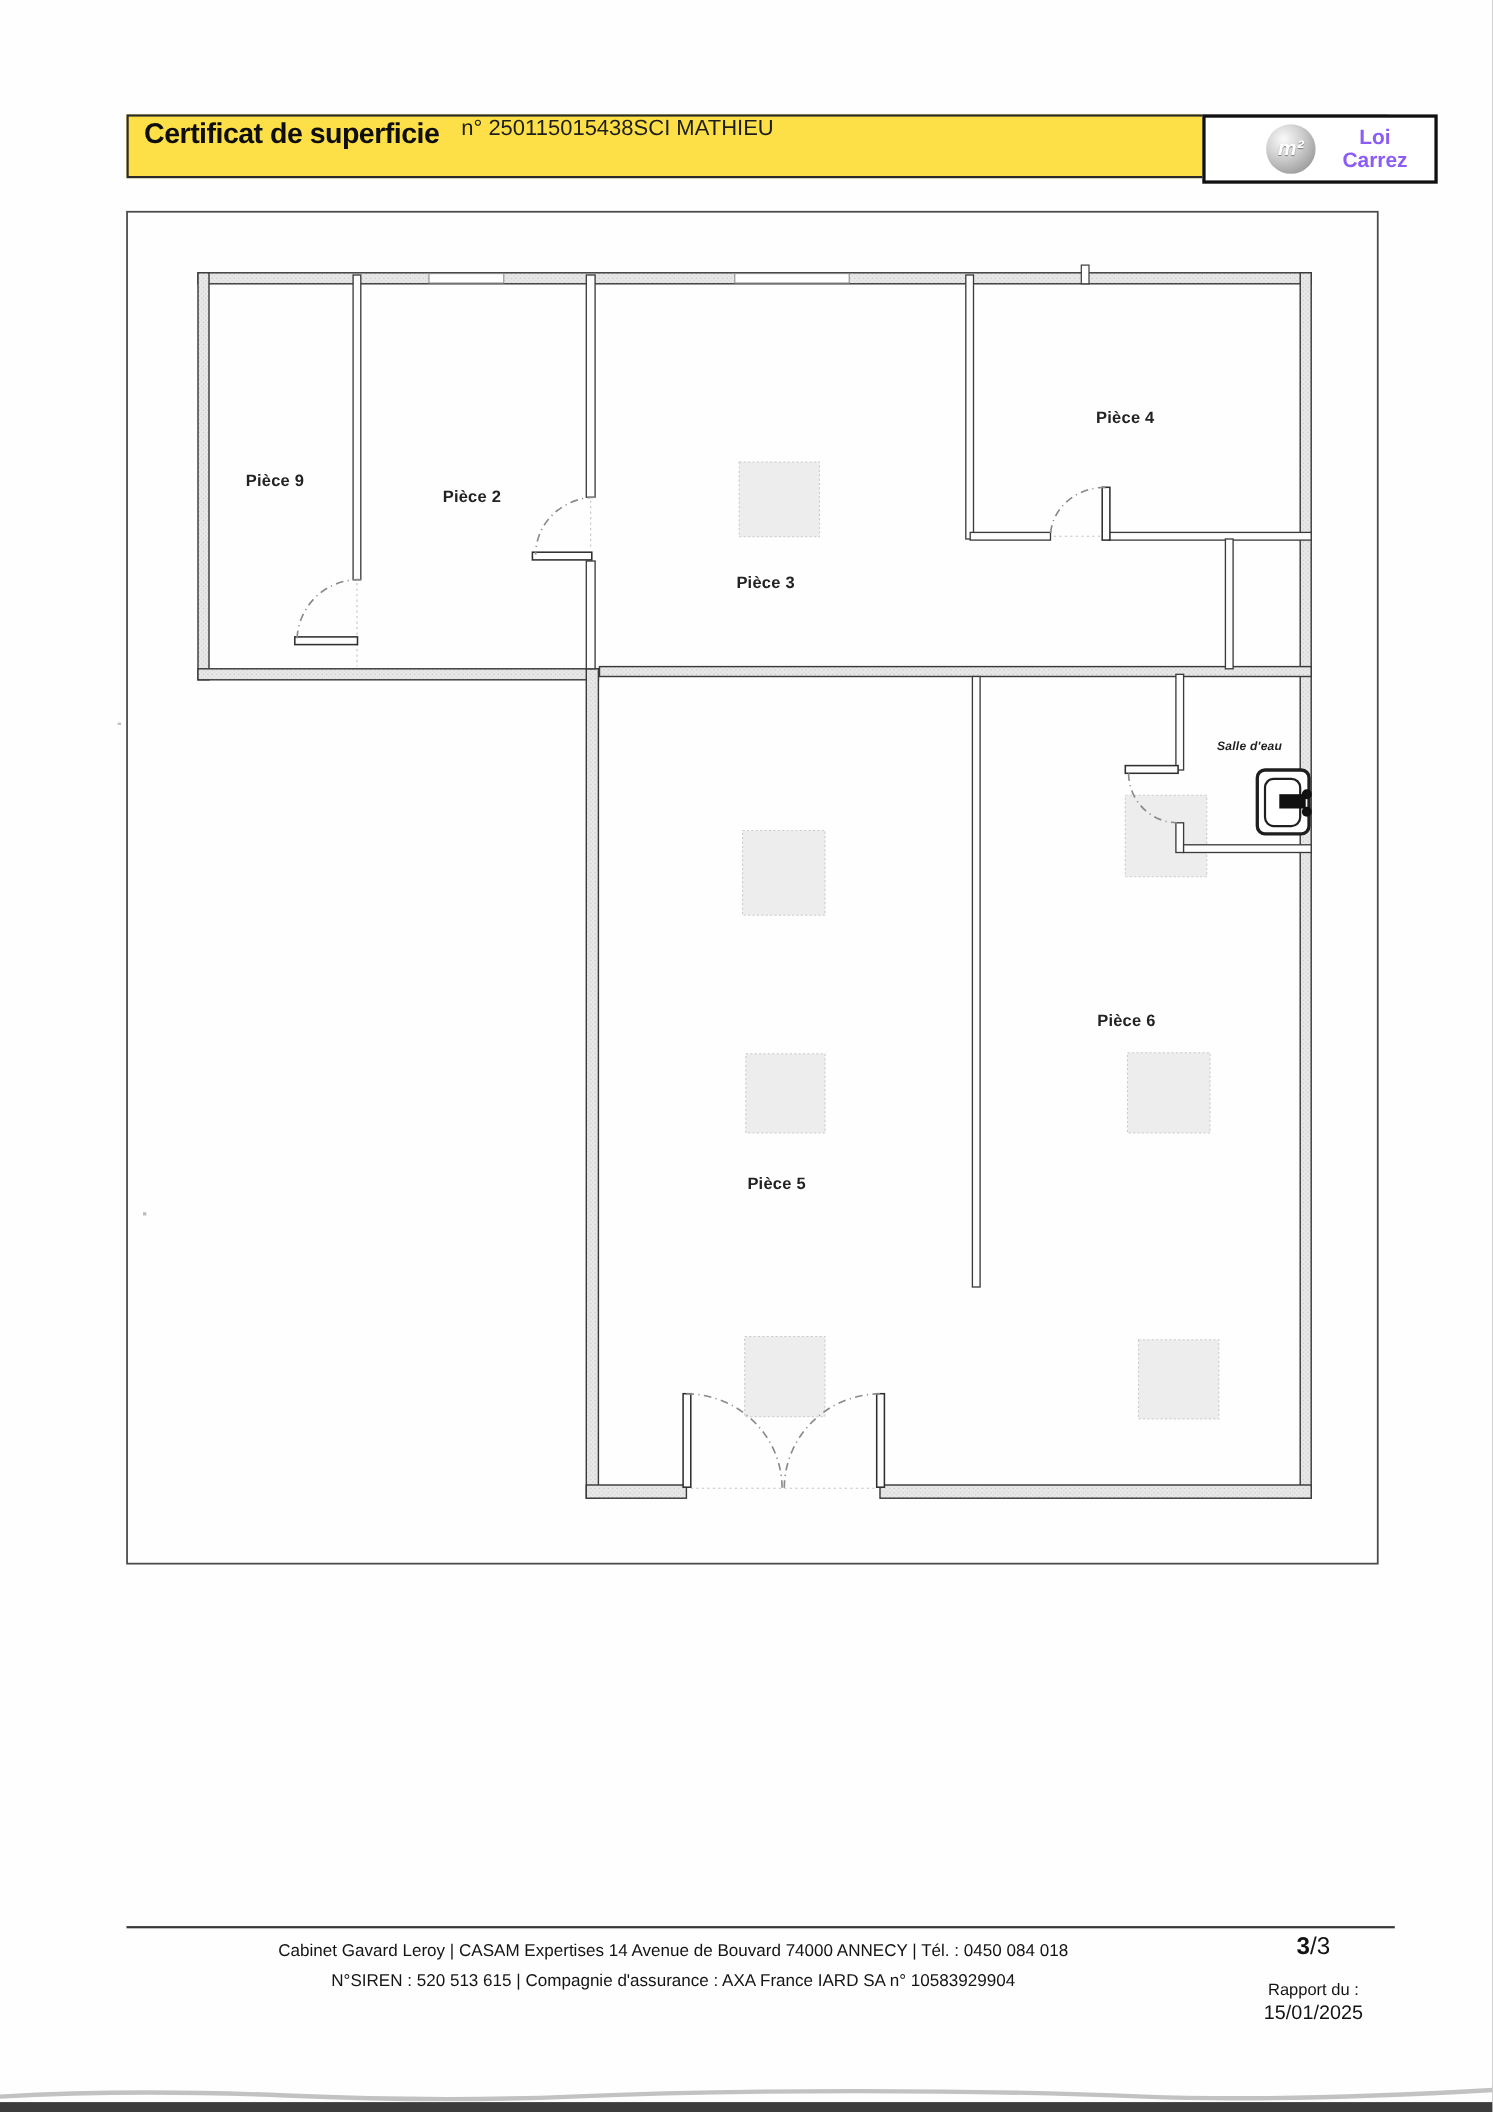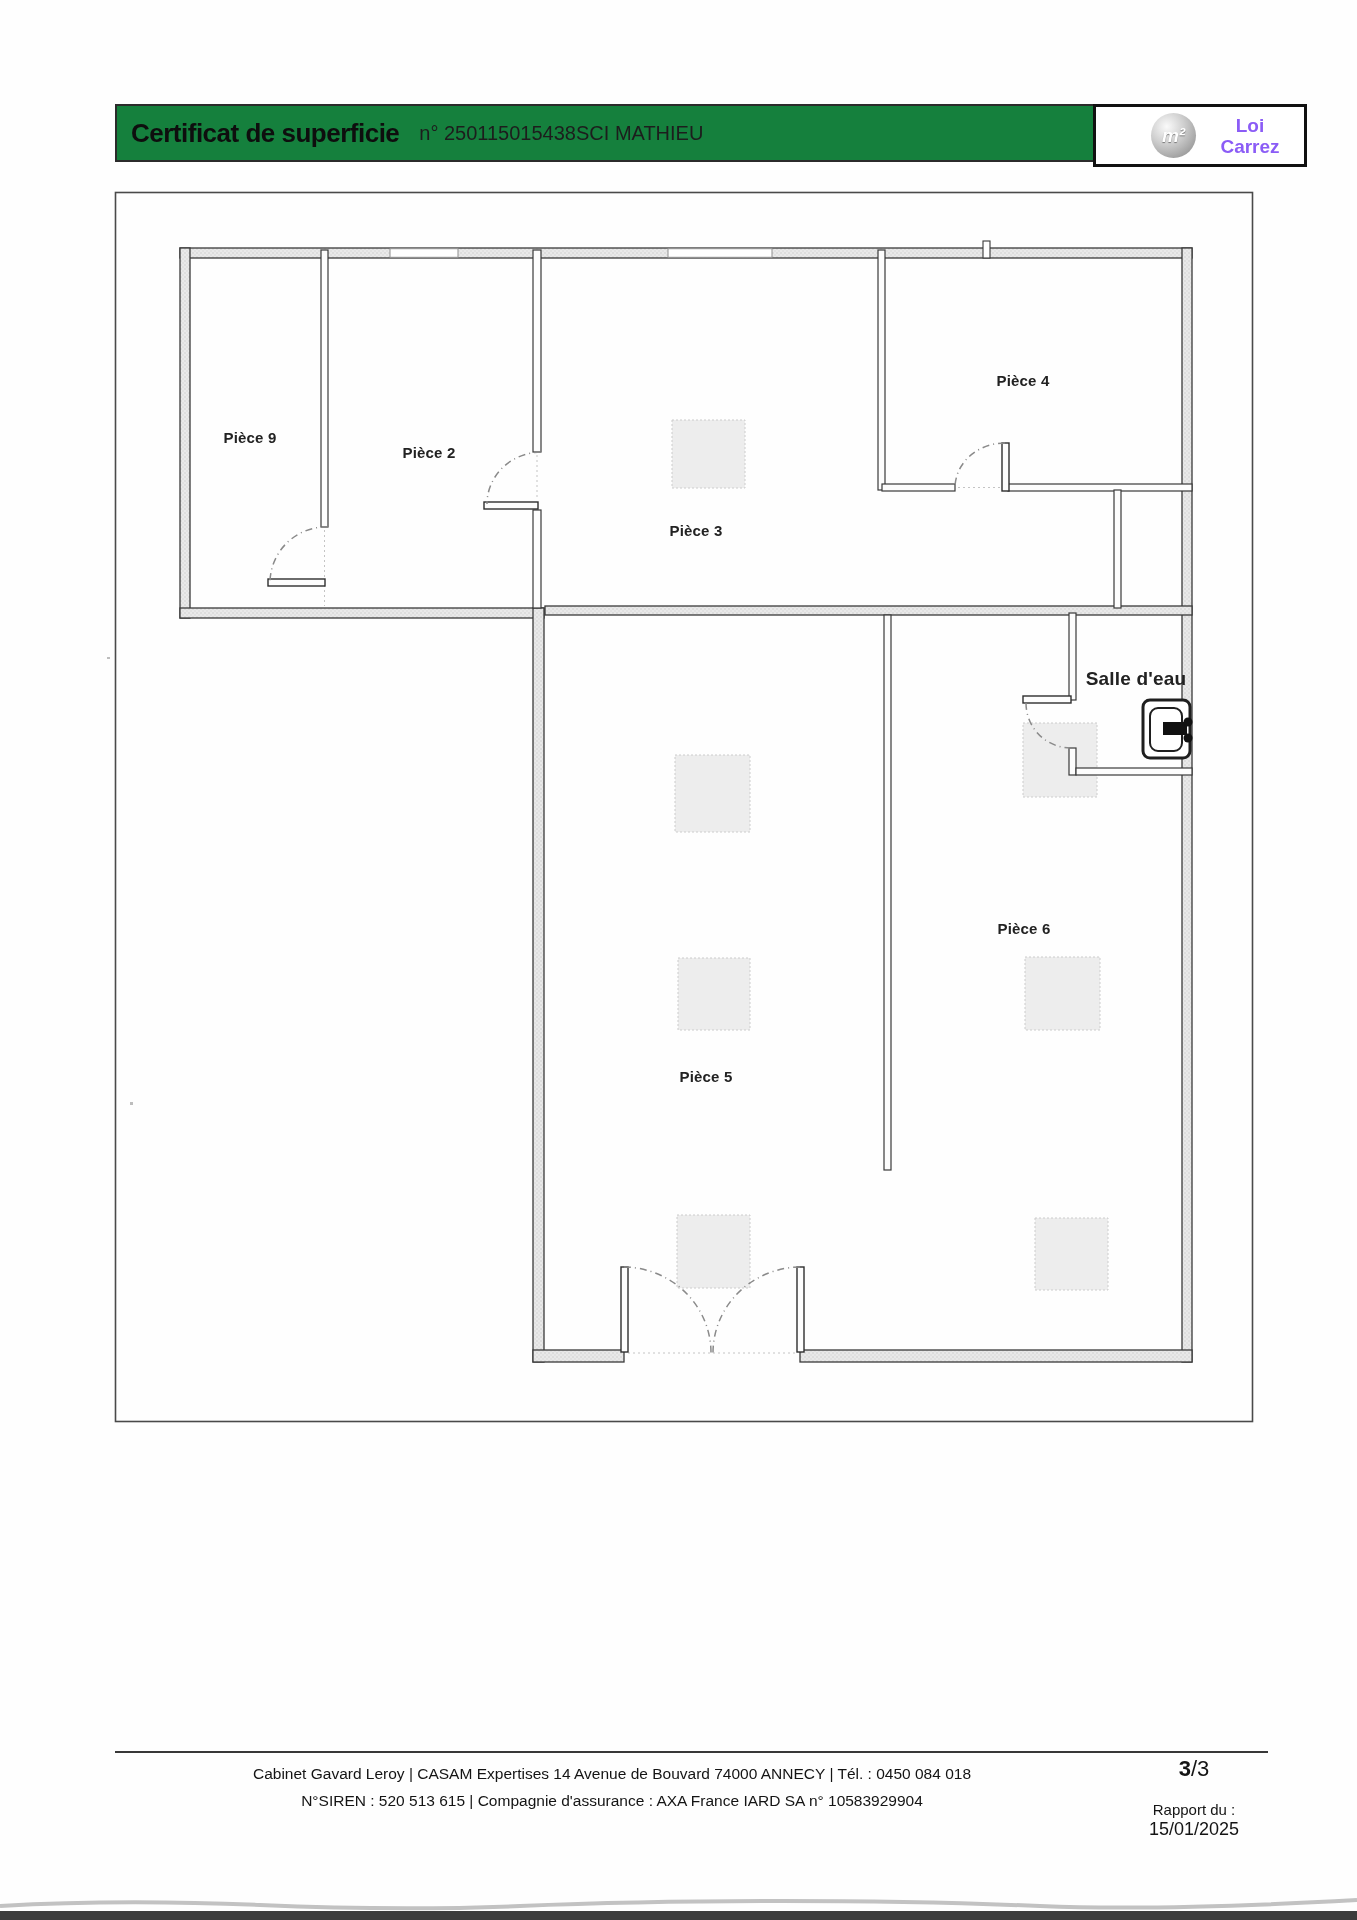--- a/index.html
+++ b/index.html
@@ -4,42 +4,42 @@
 <style>
   html,body{margin:0;padding:0;background:#9a9a9a;}
   .page{
     position:relative;width:1357px;height:1920px;background:#fefefe;
     font-family:"Liberation Sans",sans-serif;color:#1a1a1a;overflow:hidden;
   }
   .abs{position:absolute;}
   
   .header-box{
     left:115px;top:104px;width:1143px;height:54px;
-    border:2px solid #2b2b2b;background:#15803d;
-    display:flex;align-items:center;
+    border:2px solid #2b2b2b;background:#fde047;
+    display:flex;align-items:flex-start;
   }
   .header-title{font-size:26px;font-weight:bold;letter-spacing:-0.5px;margin-left:14px;color:#0e0e0e;white-space:nowrap;}
   .header-certno{font-size:20px;margin-left:20px;color:#1d1d1d;white-space:nowrap;}
   .logo-box{
     left:1093px;top:104px;width:160px;height:57px;
     border:3px solid #111;background:#fff;display:flex;align-items:center;z-index:5;padding-left:48px;
   }
   .logo-sphere{
     width:45px;height:45px;border-radius:50%;margin-left:7px;flex:0 0 auto;
     background:radial-gradient(circle at 35% 30%, #fafafa 0%, #cfcfcf 40%, #a2a2a2 75%, #8b8b8b 100%);
     display:flex;align-items:center;justify-content:center;
     color:#fff;font-weight:bold;font-style:italic;font-size:19px;text-shadow:0 1px 1px #777;
   }
   .logo-text{flex:1;text-align:center;font-weight:bold;font-size:19px;line-height:21px;color:#8b5cf6;}
   
   .room-label{
     transform:translate(-50%,-50%);
     font-weight:bold;font-size:15px;color:#222;white-space:nowrap;letter-spacing:0.2px;
   }
-  .room-label.small{font-size:19px;}
+  .room-label.small{font-size:11px;font-style:italic;}
   
   .footer-rule{left:115px;top:1751px;width:1153px;height:2px;background:#383838;}
   .footer-center{
     left:180px;top:1760px;width:864px;text-align:center;
     font-size:15.5px;line-height:27px;color:#141414;
   }
   .footer-right{left:1138px;top:1756px;width:112px;text-align:center;color:#141414;}
   .footer-page{font-size:22px;}
   .footer-page b{font-weight:bold;}
   .footer-rlabel{font-size:15px;margin-top:19px;}

